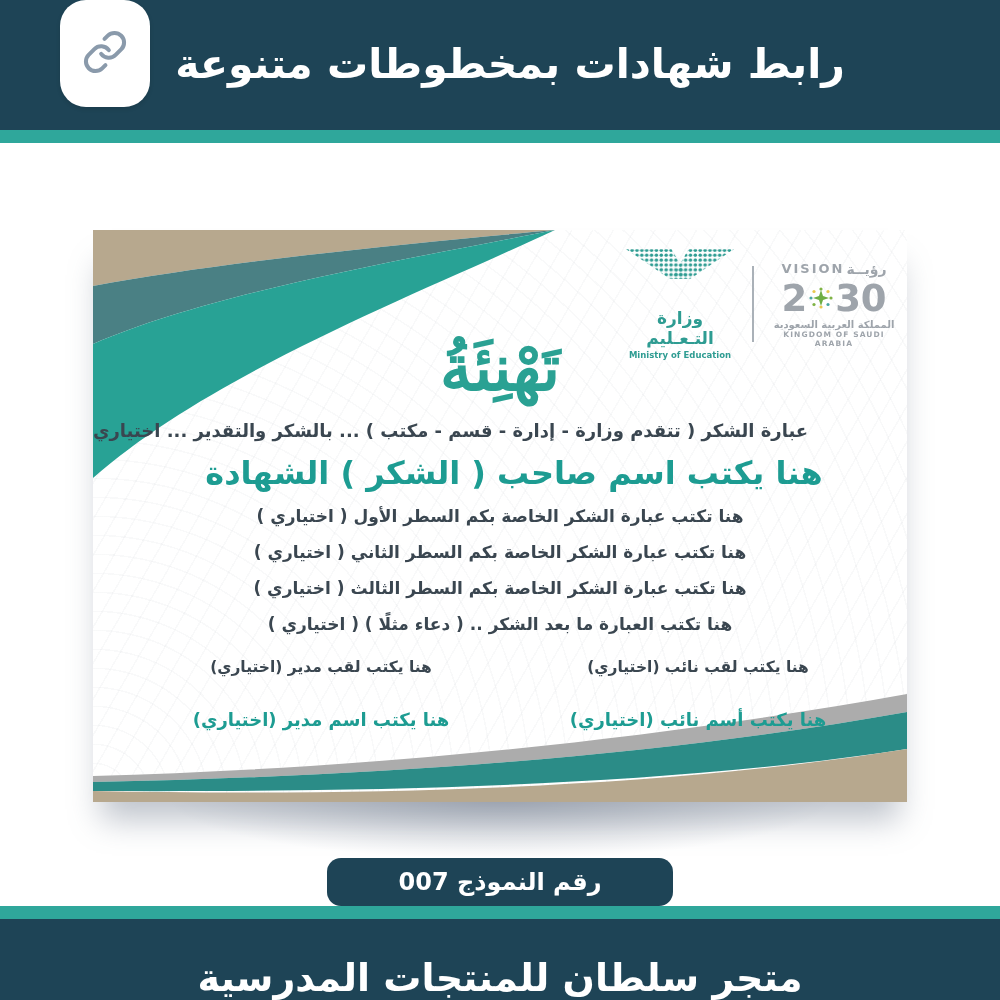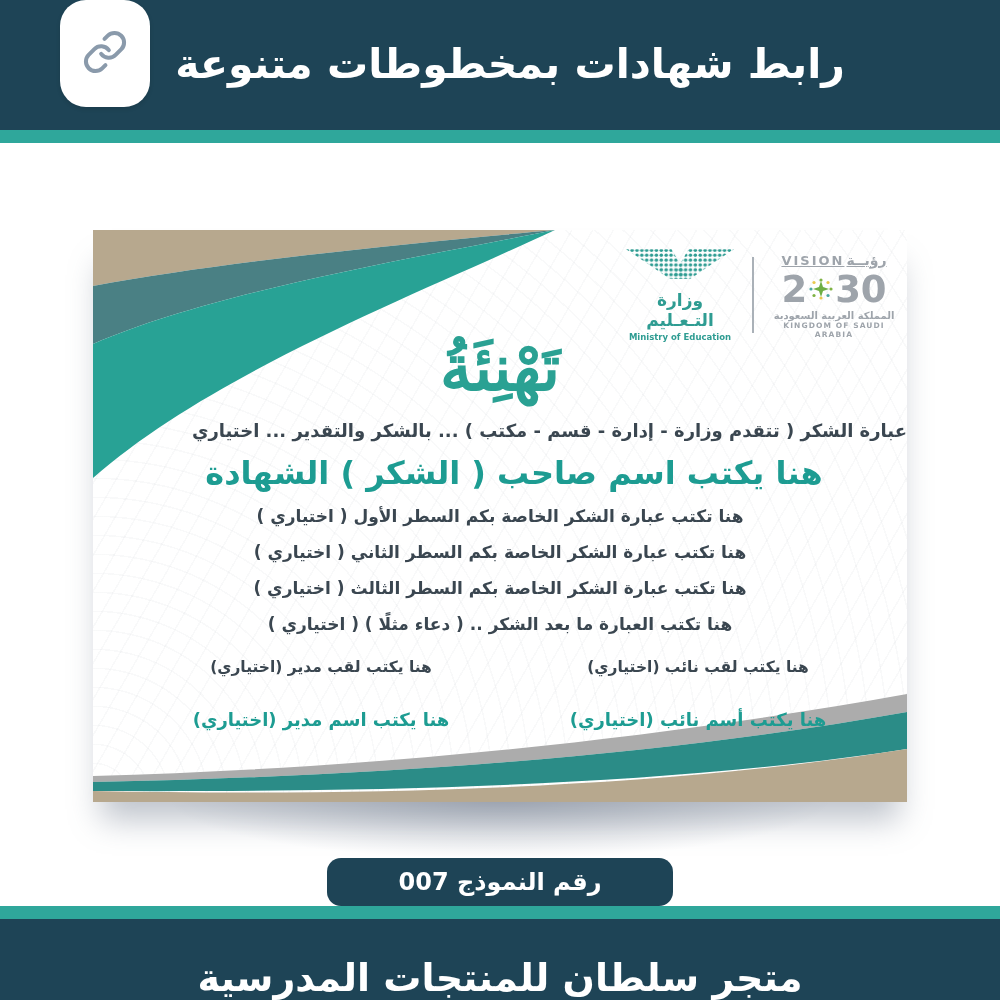--- a/index.html
+++ b/index.html
@@ -38,37 +38,37 @@
     background-image:
       repeating-linear-gradient(120deg, rgba(130,140,152,0.05) 0 1.5px, transparent 1.5px 18px),
       repeating-radial-gradient(circle at 0% 100%, rgba(130,140,152,0.05) 0 1.5px, transparent 1.5px 19px);
     box-shadow:0 26px 30px -8px rgba(96,108,128,.40);
     z-index:1; overflow:hidden;
   }
   .deco-top { position:absolute; left:0; top:0; }
   .deco-bottom { position:absolute; left:0; bottom:0; }
   .logos { position:absolute; top:18px; right:6px; display:flex; align-items:center; gap:13px; }
   .moe { width:118px; text-align:center; color:#2E9C92; }
-  .moe-ar { font-size:17px; font-weight:bold; margin-top:6px; }
+  .moe-ar { font-size:17px; font-weight:bold; margin-top:24px; }
   .moe-en { font-size:8.5px; font-weight:bold; margin-top:2px; }
   .logo-divider { width:2px; height:76px; background:#AAB1B8; }
   .vision { width:134px; text-align:center; color:#9EA4AB; }
-  .vision-row1 { display:flex; justify-content:center; align-items:flex-end; gap:2px;
-                 font-size:13px; font-weight:bold; letter-spacing:2px;text-decoration:underline; }
+  .vision-row1 { display:flex; justify-content:center; align-items:flex-start; gap:2px;
+                 font-size:13px; font-weight:bold; letter-spacing:2px; }
   .vision-row1 .ar { letter-spacing:0; font-size:14px; }
   .vision-row2 { display:flex; justify-content:center; align-items:center; gap:1px;
                  font-size:37px; font-weight:bold; line-height:1; margin:3px 0 2px; }
   .vision-ar { font-size:10px; font-weight:bold; }
   .vision-en { font-size:7.5px; letter-spacing:1.1px; font-weight:bold; }
   .calligraphy {
     position:absolute; top:84px; left:0; width:100%; text-align:center;
     font-family:"DejaVu Serif","Liberation Serif",serif;
     font-size:64px; font-weight:bold; color:#2AA193; line-height:108px;
   }
-  .intro-line  { position:absolute; top:190px; left:0; width:100%; text-align:right;
+  .intro-line  { position:absolute; top:190px; left:0; width:100%; text-align:left;
                  font-size:18px; font-weight:bold; color:#3A4650; }
   .recipient-line { position:absolute; top:224px; left:0; width:100%; text-align:center;
                  font-size:32px; font-weight:bold; color:#1D9C92;padding-left:28px; }
   .body-lines { position:absolute; top:268px; left:0; width:100%; text-align:center;
                  font-size:17px; font-weight:bold; color:#3A4650; line-height:36px; }
   .sig { position:absolute; width:300px; text-align:center; }
   .sig-title { font-size:15.5px; font-weight:bold; color:#3A4650; }
   .sig-name  { font-size:18px;   font-weight:bold; color:#1D9C92; margin-top:33px; }
   .sig.deputy  { top:428px; left:455px; }
   .sig.manager { top:428px; left:78px; }

